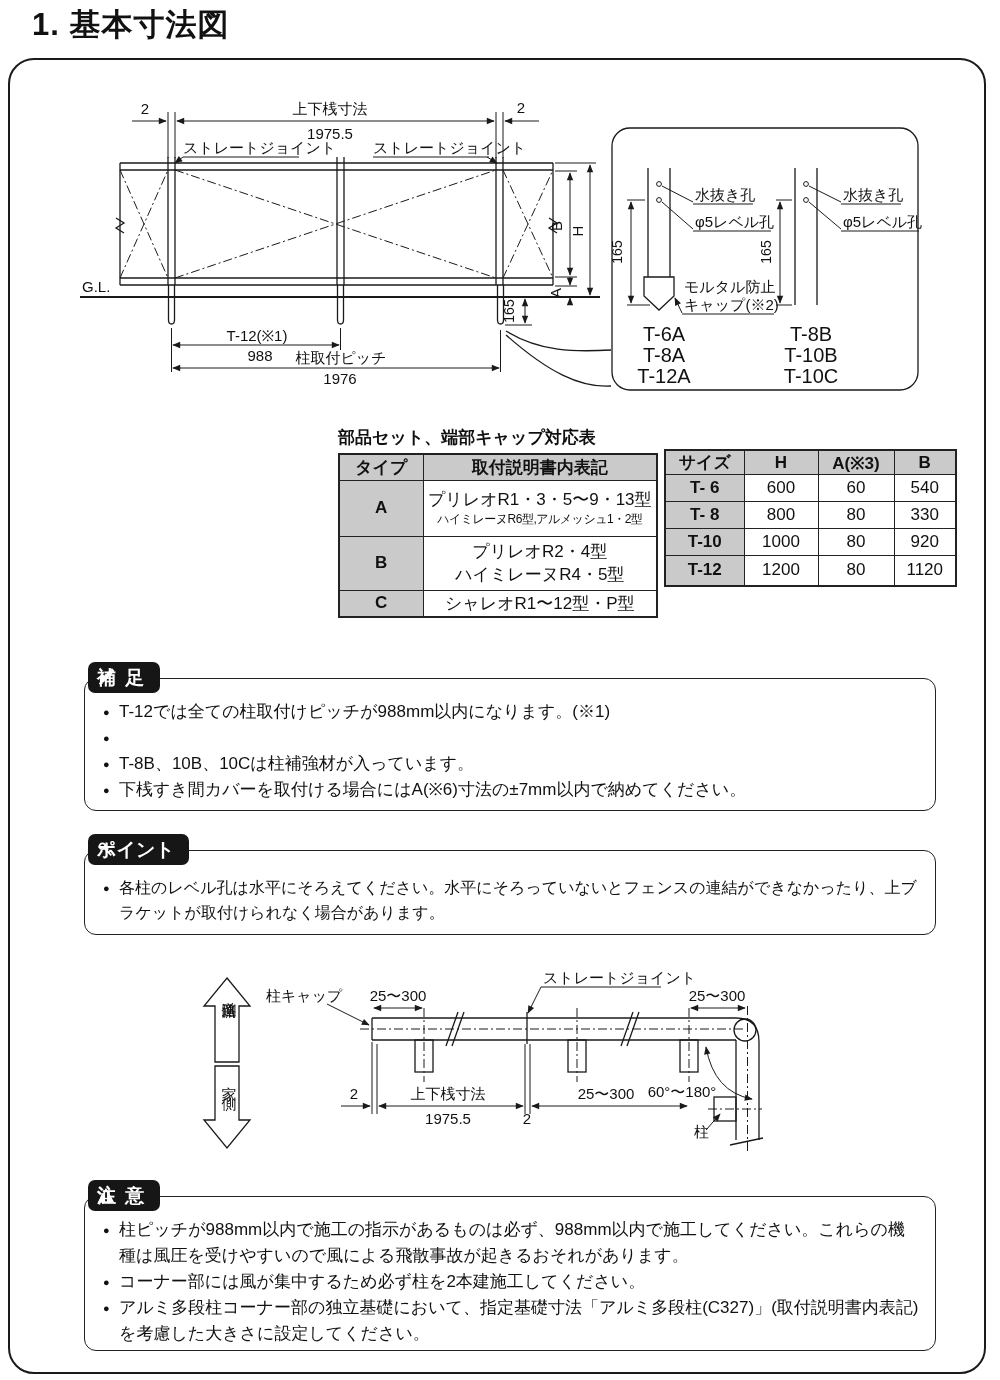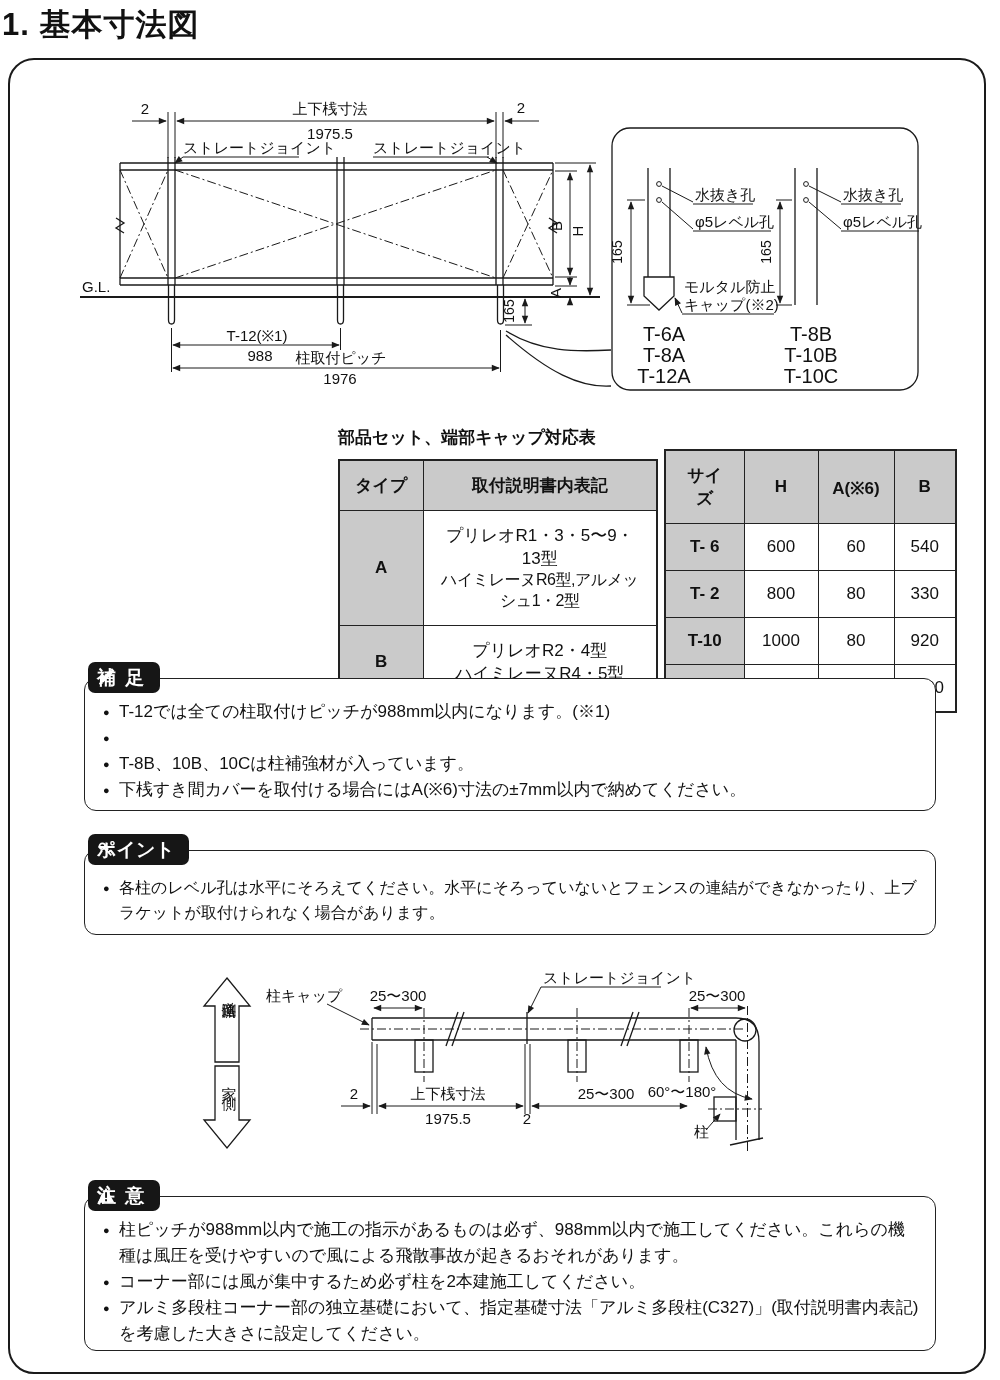--- a/index.html
+++ b/index.html
@@ -1,34 +1,34 @@
 <!DOCTYPE html>
 <html><head>
 <meta charset="utf-8">
 <style>
   html,body{margin:0;padding:0;background:#fff;}
   body{width:1000px;height:1380px;position:relative;font-family:"Liberation Sans",sans-serif;color:#111;overflow:hidden;}
   .abs{position:absolute;}
-  #page-title{left:2px;top:4px;font-size:31px;font-weight:800;letter-spacing:1px;}
+  #page-title{left:32px;top:4px;font-size:31px;font-weight:800;letter-spacing:1px;}
   #outer-box{left:8px;top:58px;width:974px;height:1312px;border:2.5px solid #1a1a1a;border-radius:26px;}
   svg{position:absolute;overflow:visible;}
   svg text{font-family:"Liberation Sans",sans-serif;fill:#111;}
   .t15{font-size:15px;} .t14{font-size:14px;} .t20{font-size:20px;}
   .ln{stroke:#1a1a1a;stroke-width:1.3;fill:none;}
   .lnb{stroke:#1a1a1a;stroke-width:2.2;fill:none;}
   .dim{stroke:#1a1a1a;stroke-width:1;fill:none;}
   .cl{stroke:#1a1a1a;stroke-width:1;fill:none;stroke-dasharray:9 3 2 3;}
   .vtext{position:absolute;writing-mode:vertical-rl;text-orientation:upright;font-size:15px;color:#111;}
   
-  .tbl-title{font-size:17px;font-weight:700;margin-bottom:10px;}
+  .tbl-title{font-size:17px;font-weight:700;margin-bottom:4px;}
   table.dtab{border-collapse:collapse;table-layout:fixed;width:100%;}
-  table.dtab th,table.dtab td{border:1.7px solid #222;text-align:center;vertical-align:middle;padding:13px;margin-left:28px;}
+  table.dtab th,table.dtab td{border:1.7px solid #222;text-align:center;vertical-align:middle;padding:0;margin-left:28px;}
   table.dtab{border:2.2px solid #222;}
   .gray{background:#cacaca;}
-  .fs17{font-size:17px;} .fs13{font-size:16px;letter-spacing:-0.5px;}
+  .fs17{font-size:17px;} .fs13{font-size:12px;letter-spacing:-0.5px;}
   .bold{font-weight:700;}
   
   .note-box{position:absolute;border:1.7px solid #222;border-radius:12px;background:#fff;box-sizing:border-box;}
   .note-tab{position:absolute;display:flex;align-items:center;gap:6px;background:#161616;color:#fff;
     border-radius:7px;height:31px;padding:0 14px 0 9px;font-size:19px;font-weight:700;z-index:2;letter-spacing:2px;}
   .note-content{padding:20px 14px 8px 18px;}
   .bullet-item{display:flex;font-size:17px;line-height:26px;}
   .bullet-item .bl{flex:0 0 16px;font-size:11px;line-height:26px;}
   .pt .bullet-item{font-size:16px;line-height:25px;}
 </style>
@@ -218,31 +218,31 @@
     <colgroup>
         <col style="width:79px">
         <col style="width:74px">
         <col style="width:76px">
         <col style="width:62px">
       </colgroup>
     <tbody>
         <tr style="height:15px">
       <th class="gray fs17">サイズ</th>
       <th class="gray fs17">H</th>
-      <th class="gray fs17">A(※6)</th>
+      <th class="gray fs17">A(※3)</th>
       <th class="gray fs17">B</th>
     </tr>
     <tr style="height:27px">
       <td class="gray fs17 bold">T- 6</td>
       <td class="fs17">600</td>
       <td class="fs17">60</td>
       <td class="fs17">540</td>
     </tr>
     <tr style="height:27px">
-      <td class="gray fs17 bold">T- 2</td>
+      <td class="gray fs17 bold">T- 8</td>
       <td class="fs17">800</td>
       <td class="fs17">80</td>
       <td class="fs17">330</td>
     </tr>
     <tr style="height:27px">
       <td class="gray fs17 bold">T-10</td>
       <td class="fs17">1000</td>
       <td class="fs17">80</td>
       <td class="fs17">920</td>
     </tr>

